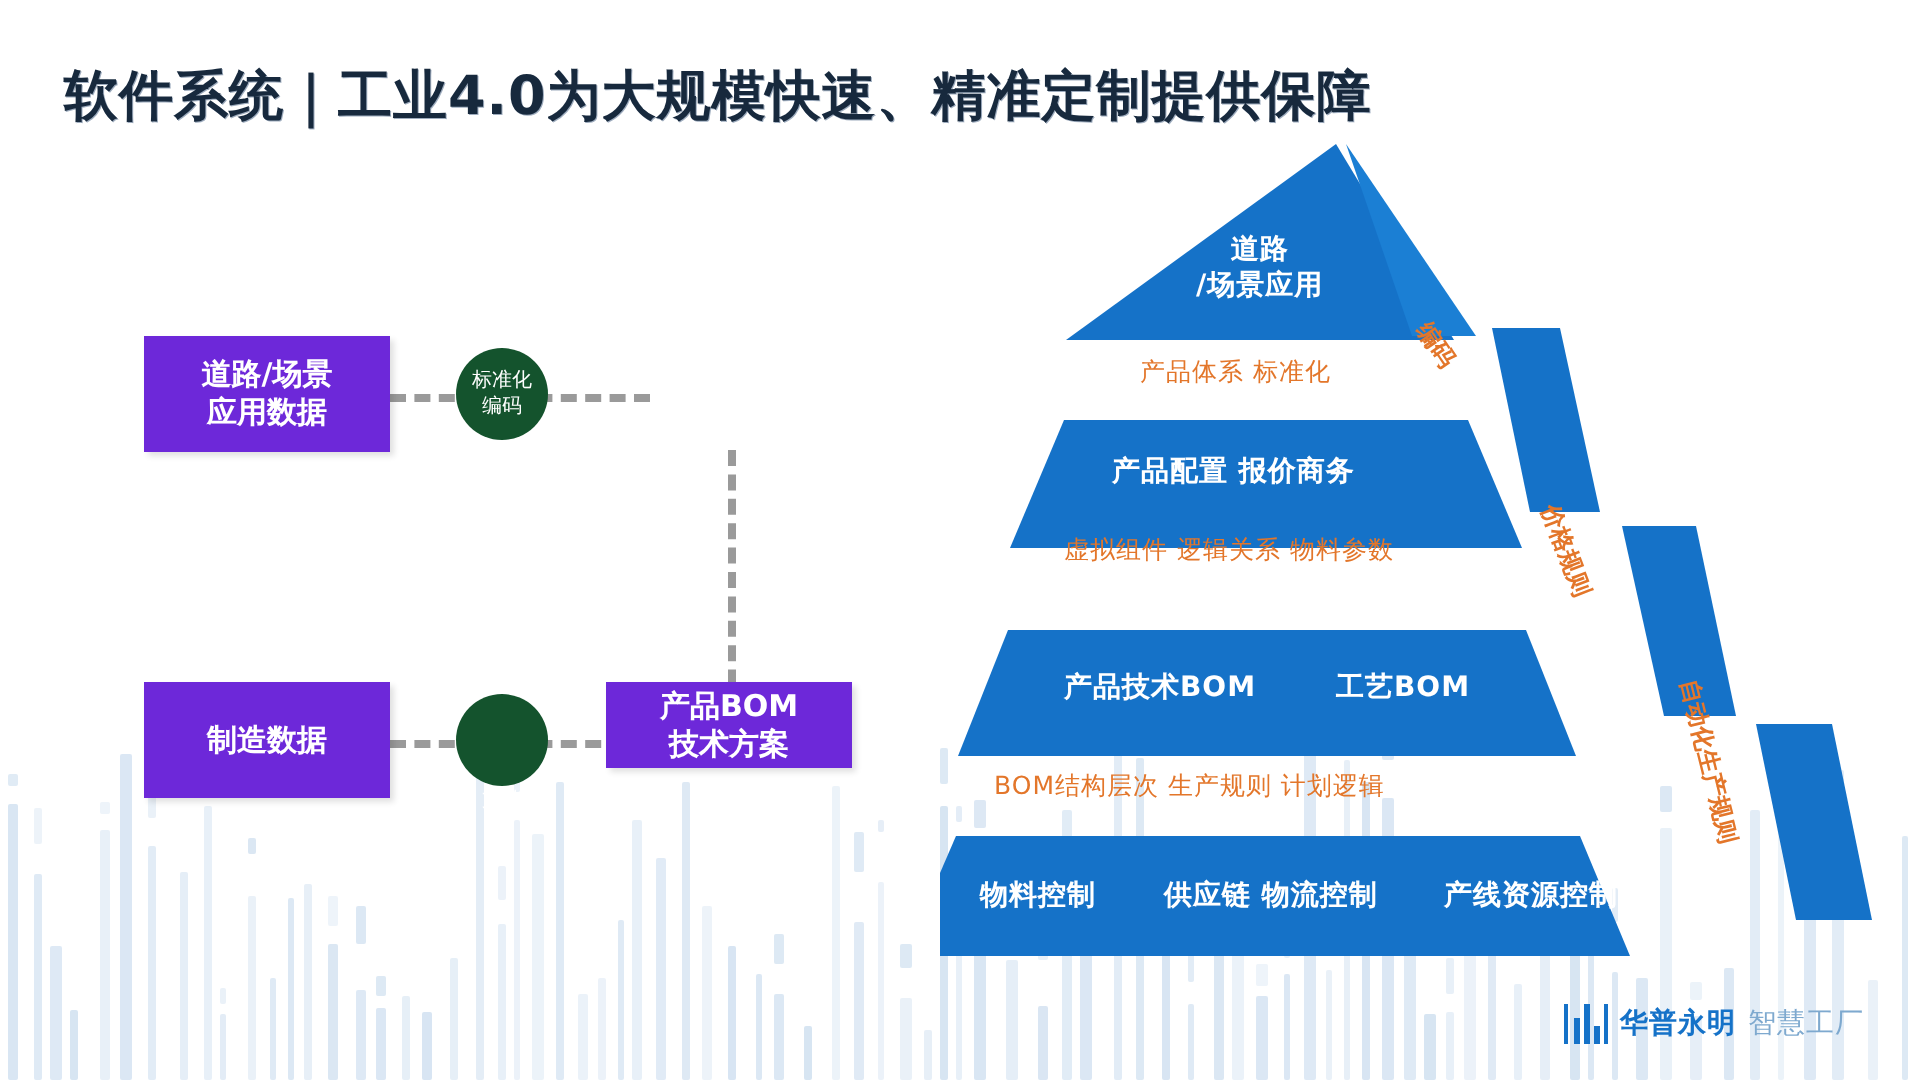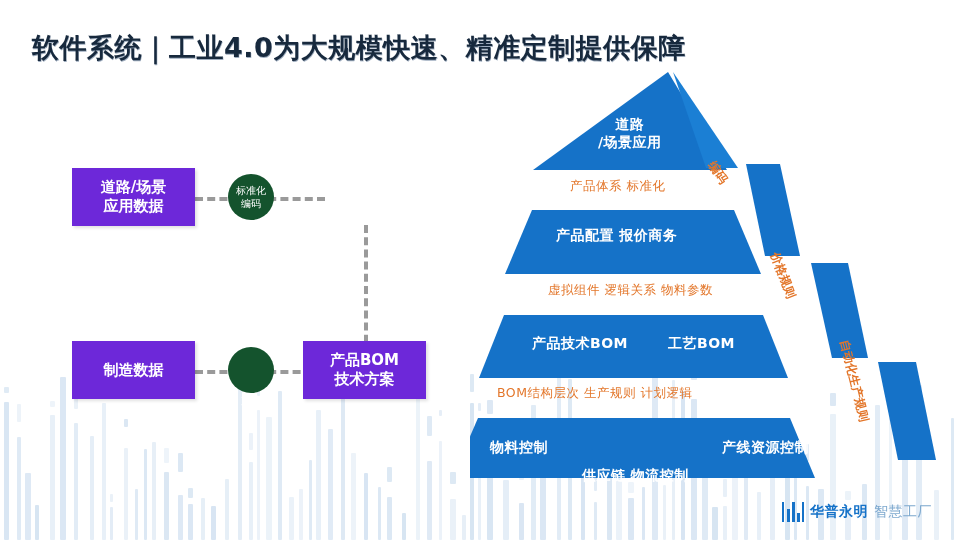--- a/index.html
+++ b/index.html
@@ -209,21 +209,21 @@
       </div>
     </div>
 
 
     <div class="fbox" style="left:72px;top:341px;width:123px;height:58px;">
       <div>
         <span>制造数据</span>
       </div>
     </div>
 
-    <div class="fbox" style="left:303px;top:341px;width:123px;height:58px;">
+    <div class="fbox" style="left:303px;top:341px;width:123px;height:43px;">
       <div>
         <span>产品BOM</span>
         <span>技术方案</span>
       </div>
     </div>
 
     <div class="fcircle" style="left:228px;top:174px;width:46px;height:46px;">
       <span>标准化</span>
       <span>编码</span>
     </div>
@@ -255,28 +255,28 @@
       <polygon points="408,302 446,302 466,400 428,400" fill="#1572c8"></polygon>
     </svg>
 
     <div class="tier-label" style="left:128px;top:56px;text-align:center;">
       <div>道路</div>
       <div>/场景应用</div>
     </div>
     <div class="sub-label" style="left:100px;top:118px;">产品体系  标准化</div>
 
     <div class="tier-label" style="left:86px;top:167px;">产品配置  报价商务</div>
-    <div class="sub-label" style="left:62px;top:222px;margin-left:16px;">虚拟组件 逻辑关系 物料参数</div>
+    <div class="sub-label" style="left:62px;top:207px;">虚拟组件 逻辑关系 物料参数</div>
 
     <div class="tier-label" style="left:62px;top:275px;">产品技术BOM</div>
     <div class="tier-label" style="left:198px;top:275px;">工艺BOM</div>
     <div class="sub-label" style="left:27px;top:325px;">BOM结构层次        生产规则        计划逻辑</div>
 
     <div class="tier-label" style="left:20px;top:379px;">物料控制</div>
-    <div class="tier-label" style="left:112px;top:379px;margin-top:28px;">供应链 物流控制</div>
+    <div class="tier-label" style="left:112px;top:379px;">供应链 物流控制</div>
     <div class="tier-label" style="left:252px;top:379px;">产线资源控制</div>
 
     <div class="side-label" style="left:248px;top:98px;transform:rotate(56deg);">编码</div>
     <div class="side-label" style="left:312px;top:190px;transform:rotate(69deg);">价格规则</div>
     <div class="side-label" style="left:382px;top:278px;transform:rotate(76deg);">自动化生产规则</div>
   </div>
 
   <div id="logo">
     <div id="logo-mark">
       <span class="brk" style="left:0;"></span>

